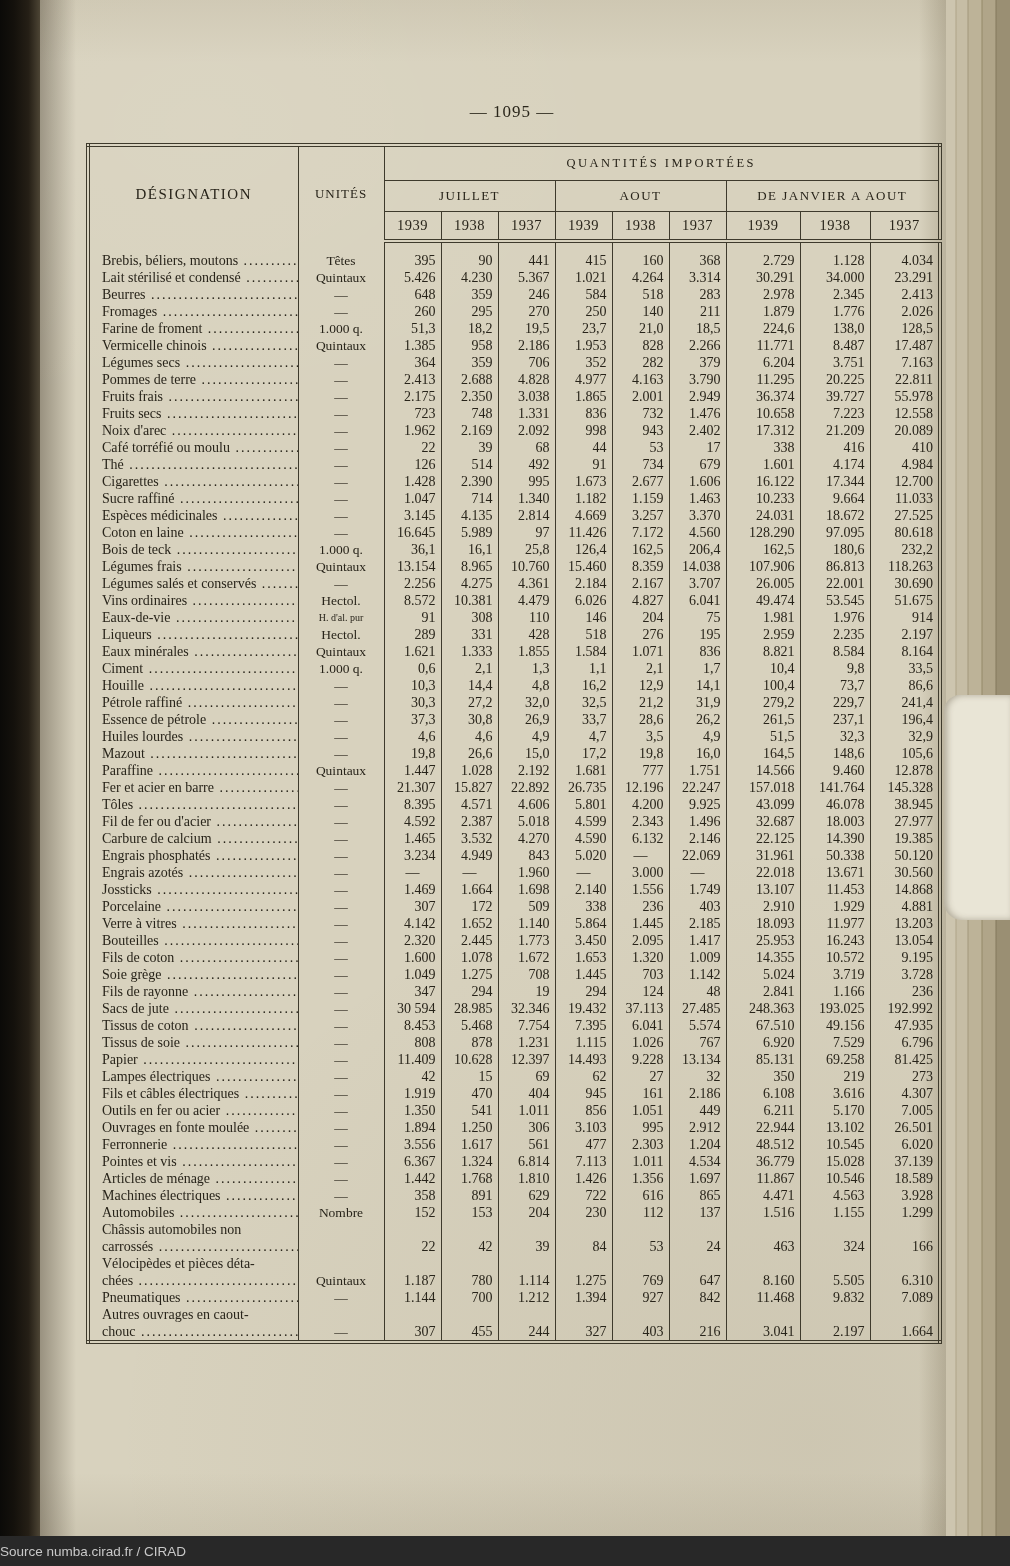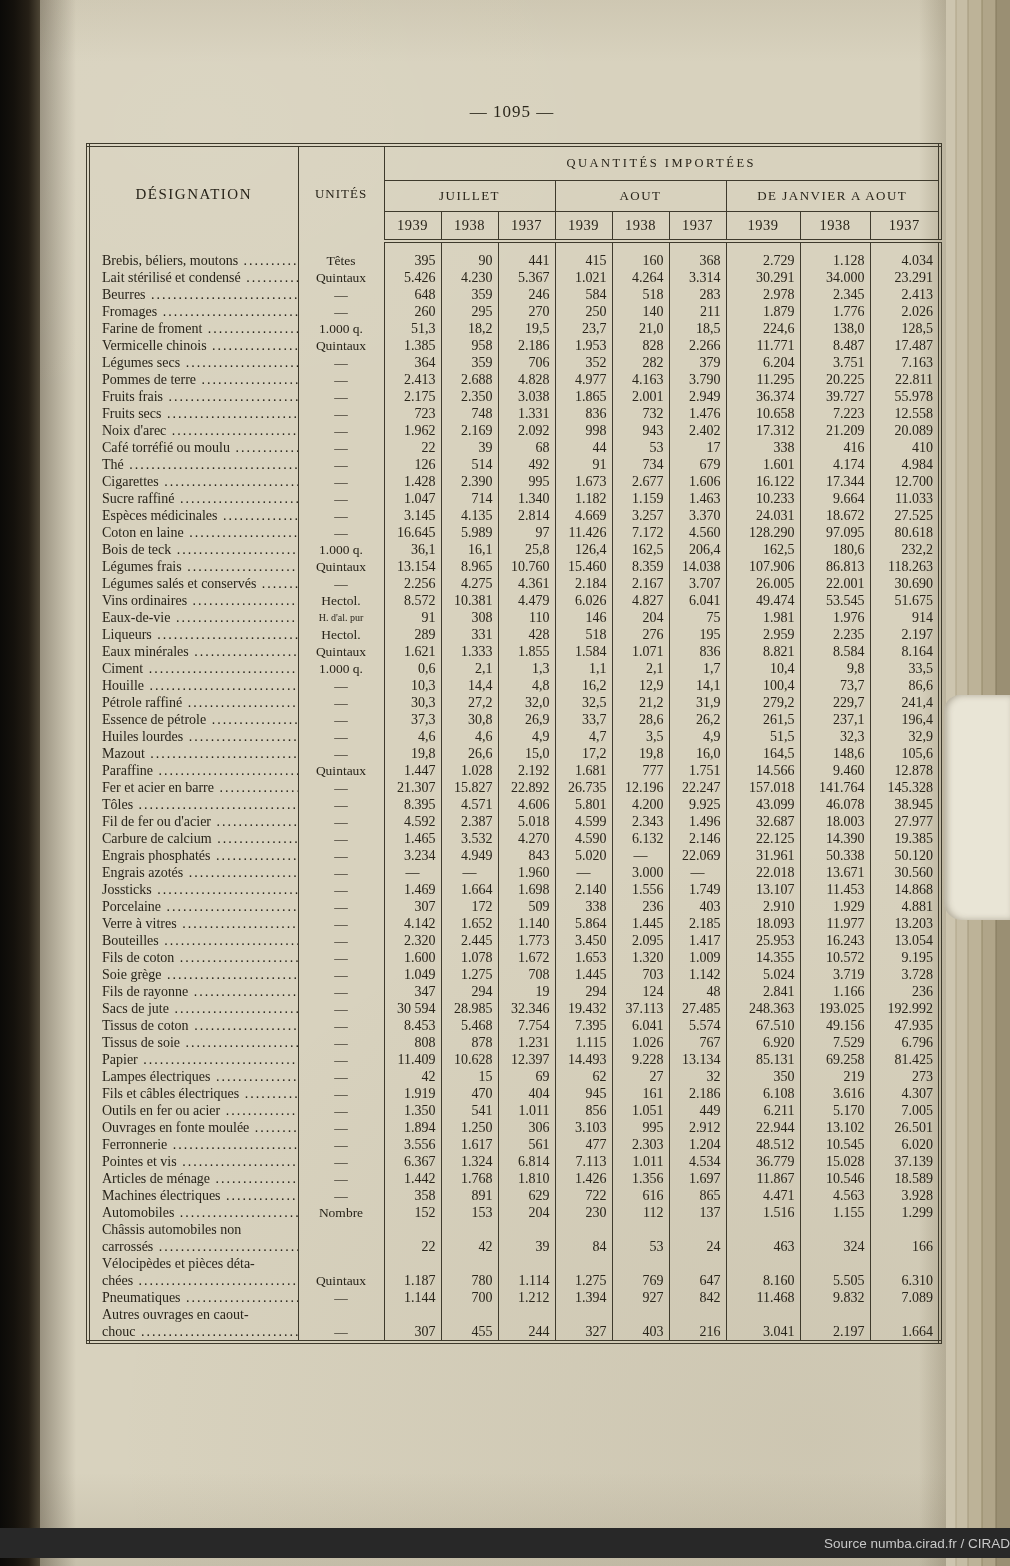--- a/index.html
+++ b/index.html
@@ -25,23 +25,23 @@
 
   .edges { position:absolute; left:946px; top:0; width:64px; height:100%;
     background:linear-gradient(90deg,
       #cdc5af 0px,#cdc5af 9px,#afa488 10px,#c6bda5 11px,#c6bda5 21px,#a2977b 22px,
       #bdb398 23px,#bdb398 35px,#948968 36px,#b0a589 37px,#b0a589 49px,
       #83785c 50px,#9a8f73 51px,#9a8f73 64px); }
   .torn { position:absolute; left:944px; top:695px; width:66px; height:225px;
     background:#e9e5d6; border-radius:16px 0 0 18px;
     box-shadow:inset 3px 0 6px rgba(70,58,38,.35); }
 
-  .footer { position:absolute; left:0; bottom:8px; width:100%; height:30px; background:#282828;
+  .footer { position:absolute; left:0; bottom:0; width:100%; height:30px; background:#282828;
     color:#c8c8c8; font-family:"Liberation Sans","DejaVu Sans",sans-serif; font-size:13.5px;
-    display:flex; align-items:center; justify-content:flex-end; z-index:6; }
+    display:flex; align-items:center; z-index:6; }
 
   .content { position:absolute; left:86px; top:0; width:852px; }
   .page-number { margin-top:102px; text-align:center; font-size:17px; letter-spacing:1px; }
   .page-title  { margin-top:20px; text-align:center; font-style:italic; font-size:18px; word-spacing:7px; }
 
   table { margin-top:21px; width:852px; border-collapse:collapse; table-layout:fixed;
           border:4px double #3e3a2c; color:#28241a; }
   .cw-desig{width:210px} .cw-unit{width:86px} .cw-m{width:57px}
   .cw-j1{width:74px} .cw-j2{width:70px} .cw-j3{width:70px}
 

